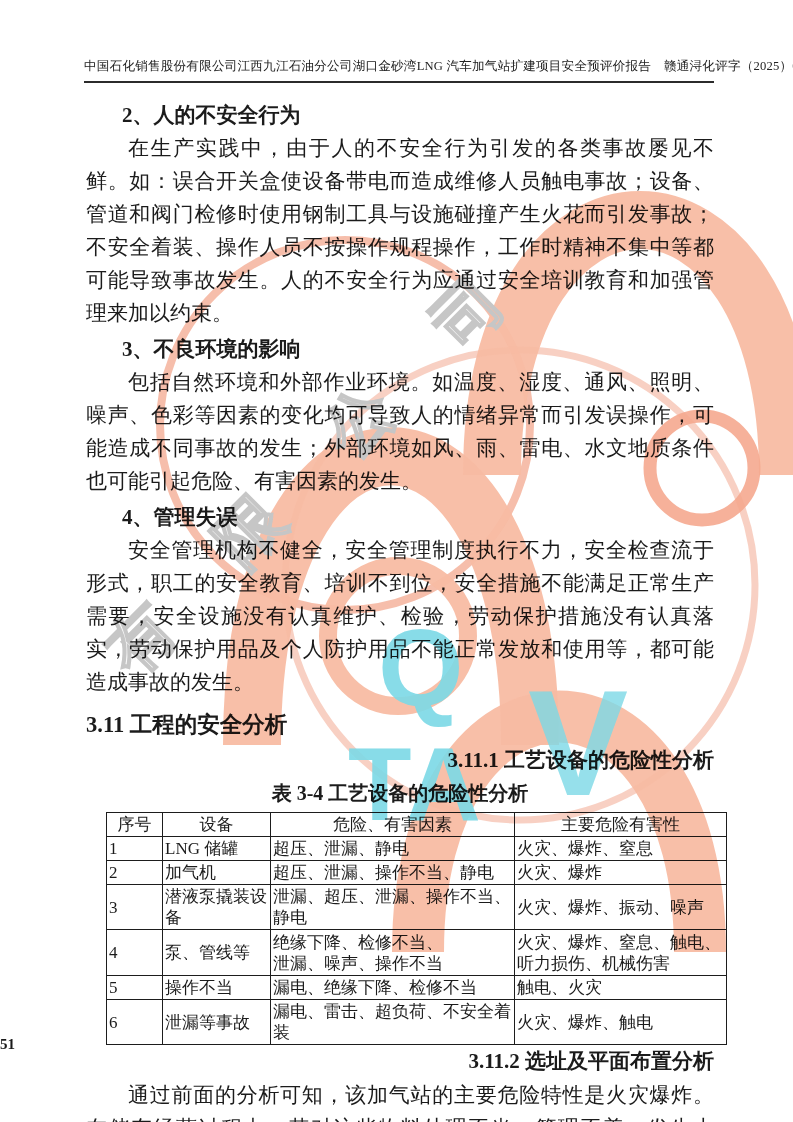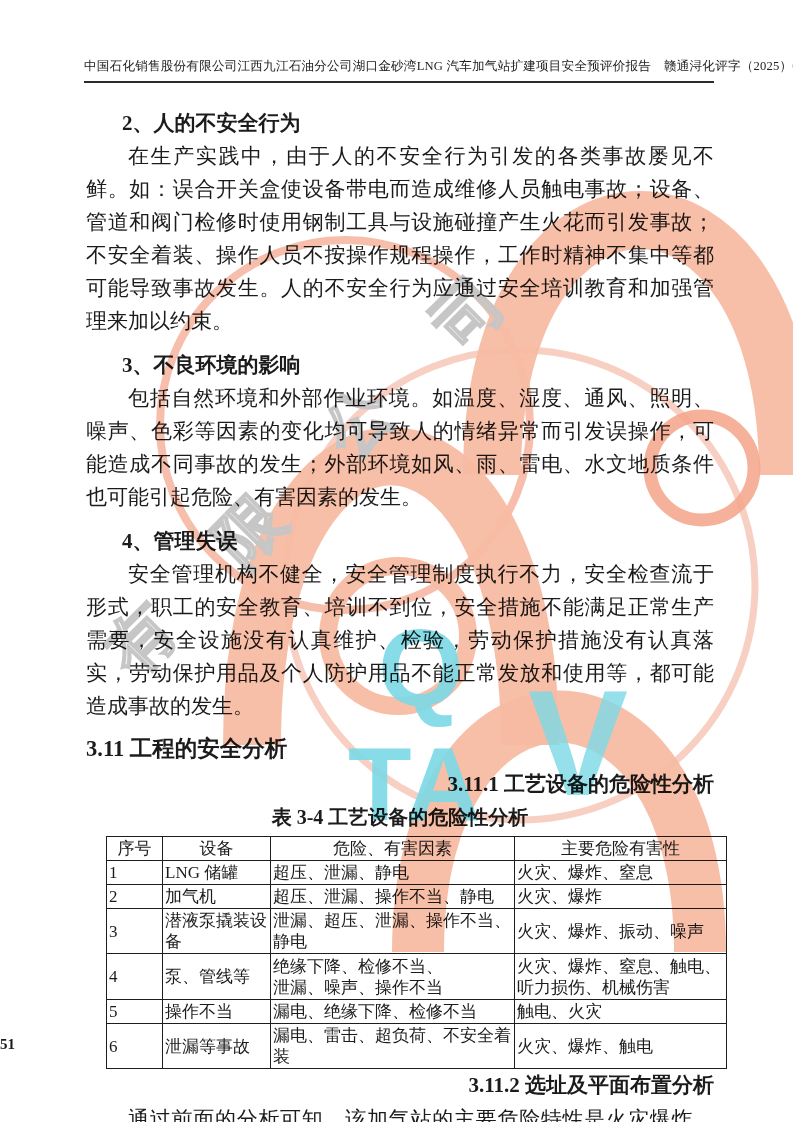--- a/index.html
+++ b/index.html
@@ -12,21 +12,21 @@
   .doc-header {
     position:absolute; left:84px; top:58px; width:630px;
     font-size:12.6px; white-space:nowrap; letter-spacing:0.2px;
     padding-bottom:6px; border-bottom:2px solid #2b2b2b;
     color:#222;
   }
   
   .content { position:absolute; left:86px; top:96px; width:628px; z-index:1; }
   .sec-h {
     font-weight:bold; font-size:21px; line-height:31px;
-    margin:12px 0 1px 0; padding-left:36px;
+    margin:4px 0 1px 0; padding-left:36px;
   }
   .para {
     font-size:21px; line-height:33px; text-indent:42px;
     text-align:justify; margin:0 0 0 0;
   }
   .h1 {
     font-weight:bold; font-size:22.5px; line-height:34px; margin:9px 0 2px 0;
   }
   .h2 {
     font-weight:bold; font-size:21px; line-height:32px; margin:0 0 2px 0;text-align:right;

